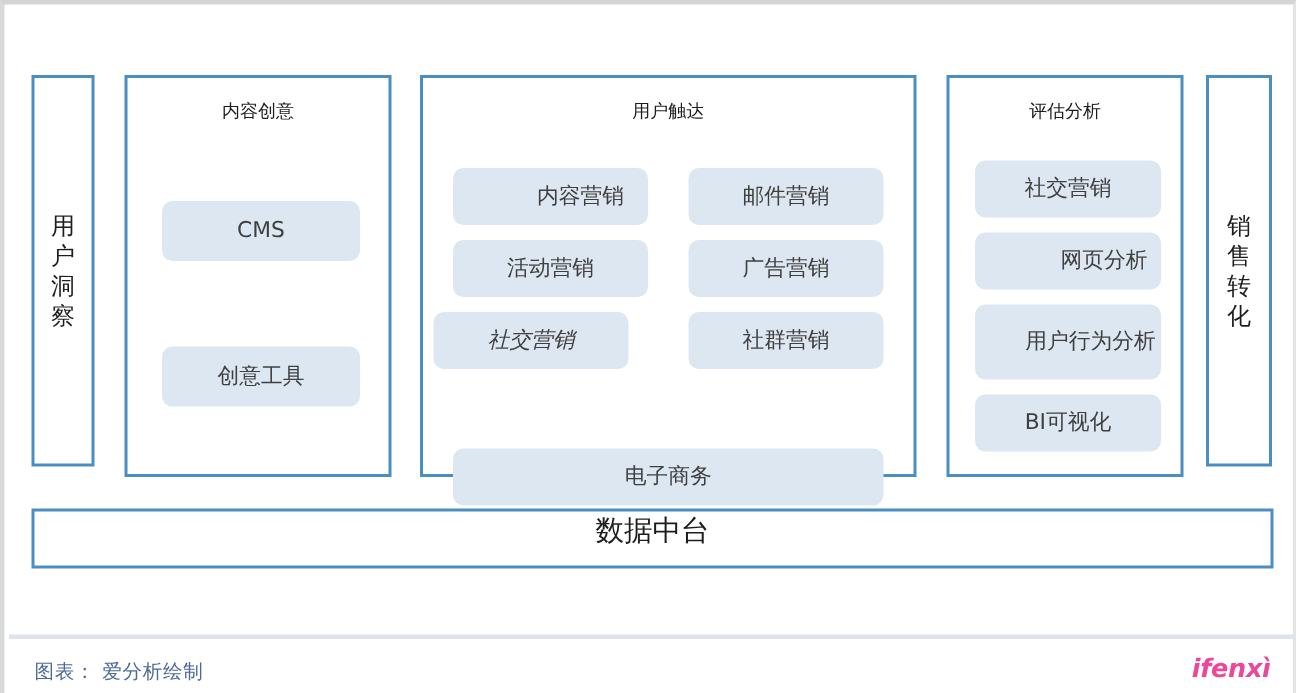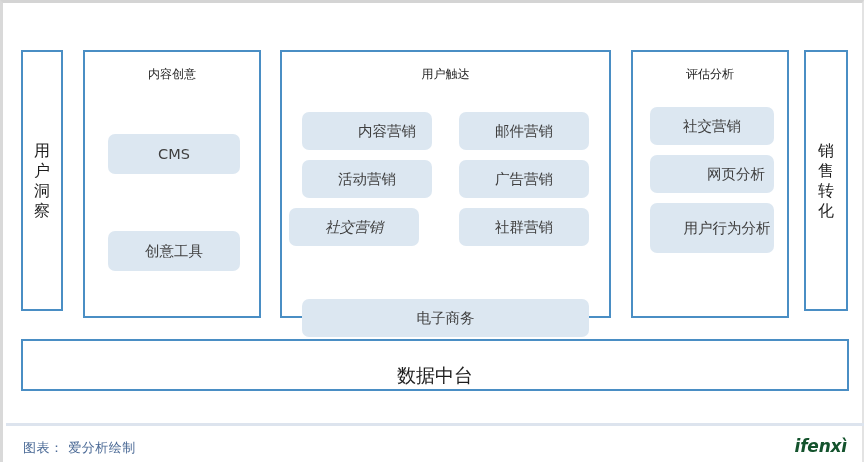--- a/index.html
+++ b/index.html
@@ -82,26 +82,26 @@
     text-align: center;
     line-height: 18px;
   }
 
   
   #platform-bar {
     position: absolute;
     left: 18px;
     top: 336px;
     width: 828px;
-    height: 52px;
+    height: 40px;
     box-sizing: border-box;
     border: 2px solid #4a8ec4;
     background: #ffffff;
     display: flex;
-    align-items: flex-end;
+    align-items: flex-start;
     justify-content: center;
   }
   #platform-bar .bar-label {
     font-size: 19px;
     color: #1d1d1d;
   }
 
   
   #footer {
     position: absolute;
@@ -120,21 +120,21 @@
     letter-spacing: 0.5px;
     text-align: center;
   }
   #footer-logo {
     position: absolute;
     right: 18px;
     top: 10px;
     font-size: 17px;
     font-style: italic;
     font-weight: bold;
-    color: #14532d;
+    color: #ec4899;
     letter-spacing: -0.2px;
   }
 </style>
 </head>
 <body>
 
 <div id="page">
 
   <div id="diagram">
 
@@ -168,20 +168,21 @@
 
       <div class="pill" style="left:20px; top:204px; width:287px; height:38px;margin-top:43px;">电子商务</div>
     </div>
 
     <div class="box" style="left:628px; top:47px; width:158px; height:268px;">
       <div class="group-title">评估分析</div>
 
       <div class="pill" style="left:17px; top:55px; width:124px; height:38px;">社交营销</div>
       <div class="pill" style="left:17px; top:103px; width:124px; height:38px;padding-left:48px;">网页分析</div>
       <div class="pill" style="left:17px; top:151px; width:124px; height:50px;padding-left:30px;">用户行为分析</div>
+      <div class="pill" style="left:17px; top:211px; width:124px; height:38px;">BI可视化</div>
     </div>
 
     <div class="box vbox" style="left:801px; top:47px; width:44px; height:261px;">
       <div class="vlabel">
         <span>销</span>
         <span>售</span>
         <span>转</span>
         <span>化</span>
       </div>
     </div>

